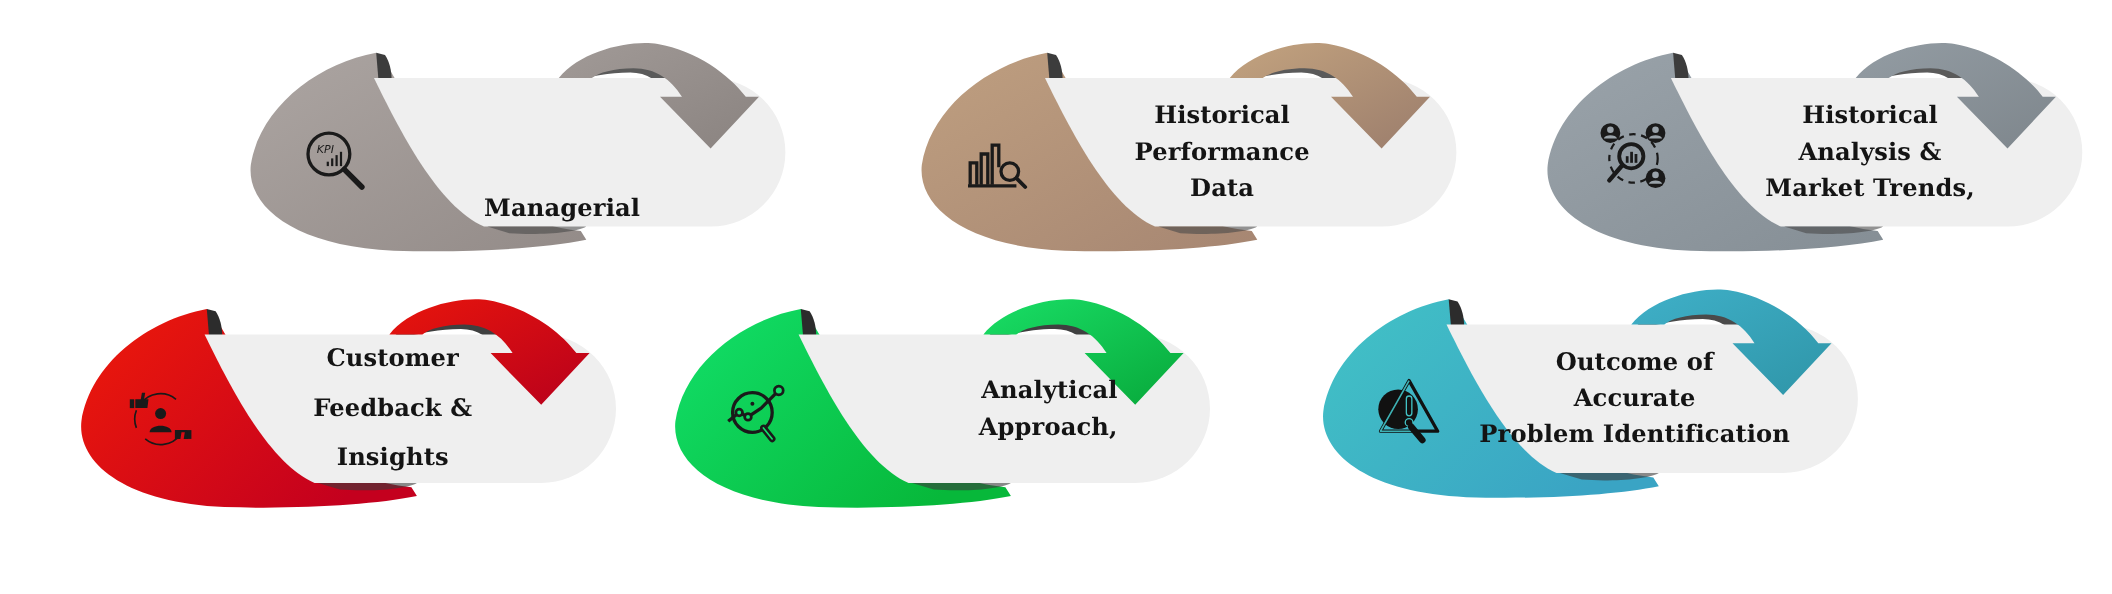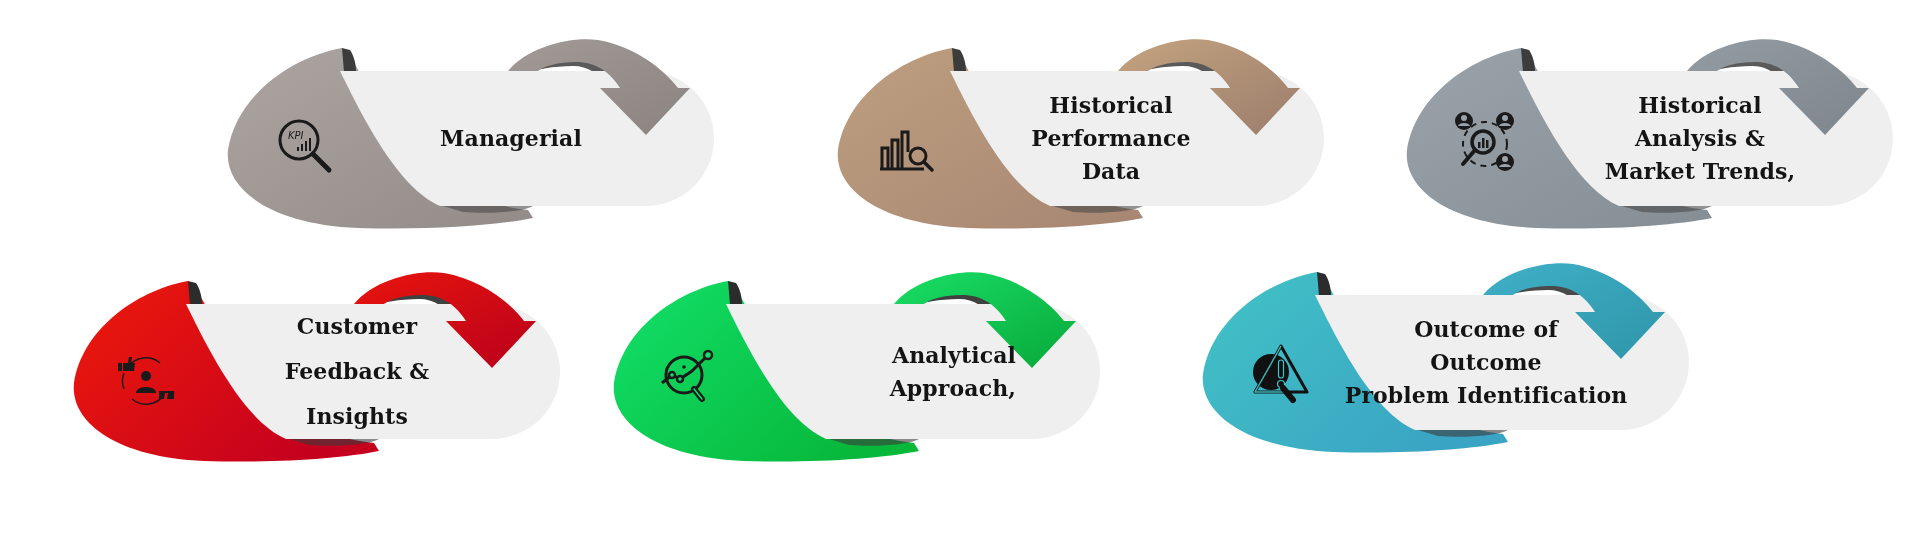--- a/index.html
+++ b/index.html
@@ -86,21 +86,21 @@
     <svg viewBox="0 0 64 64">
       <circle cx="26" cy="26" r="19" fill="none" stroke="#1a1a1a" stroke-width="3"></circle>
       <text x="15" y="25" font-family="DejaVu Sans, sans-serif" font-size="10" fill="#1a1a1a">KPI</text>
       <rect x="24" y="33" width="2" height="4" fill="#1a1a1a"></rect>
       <rect x="28" y="30" width="2" height="7" fill="#1a1a1a"></rect>
       <rect x="32" y="27" width="2" height="10" fill="#1a1a1a"></rect>
       <rect x="36" y="24" width="2" height="13" fill="#1a1a1a"></rect>
       <line x1="40" y1="40" x2="56" y2="56" stroke="#1a1a1a" stroke-width="5" stroke-linecap="round"></line>
     </svg>
   </div>
-  <div class="label" style="left:170px;">
+  <div class="label" style="left:170px;justify-content:flex-end;">
     <span>Managerial</span>
   </div>
 </div>
 
 <div class="card" style="left:838px; top:38px;">
   <svg class="shape" viewBox="0 0 490 200">
     <defs>
       <linearGradient id="g2" x1="0" y1="0" x2="1" y2="1">
         <stop offset="0" stop-color="#bf9f80"></stop>
         <stop offset="1" stop-color="#a68672"></stop>
@@ -279,16 +279,16 @@
       <circle cx="22" cy="30" r="18" fill="#111"></circle>
       <path d="M32 4 L58 50 L6 50 Z" fill="none" stroke="#111" stroke-width="3" stroke-linejoin="round"></path>
       <path d="M32 4 L6 50 L40 50" fill="none" stroke="#42c3c6" stroke-width="1.5" stroke-linejoin="round" opacity="0.9"></path>
       <rect x="29.5" y="18" width="5" height="18" rx="2.5" fill="#111" stroke="#42c3c6" stroke-width="1.2"></rect>
       <circle cx="32" cy="42" r="3.5" fill="#111" stroke="#42c3c6" stroke-width="1.2"></circle>
       <line x1="34" y1="46" x2="44" y2="58" stroke="#111" stroke-width="6" stroke-linecap="round"></line>
     </svg>
   </div>
   <div class="label" style="left:150px; width:266px;">
     <span>Outcome of</span>
-    <span>Outcome</span>
+    <span>Accurate</span>
     <span>Problem Identification</span>
   </div>
 </div>
 
 </body></html>

